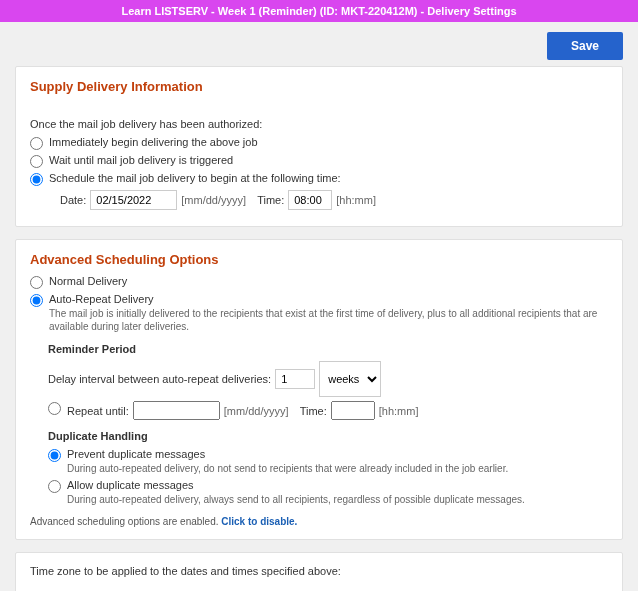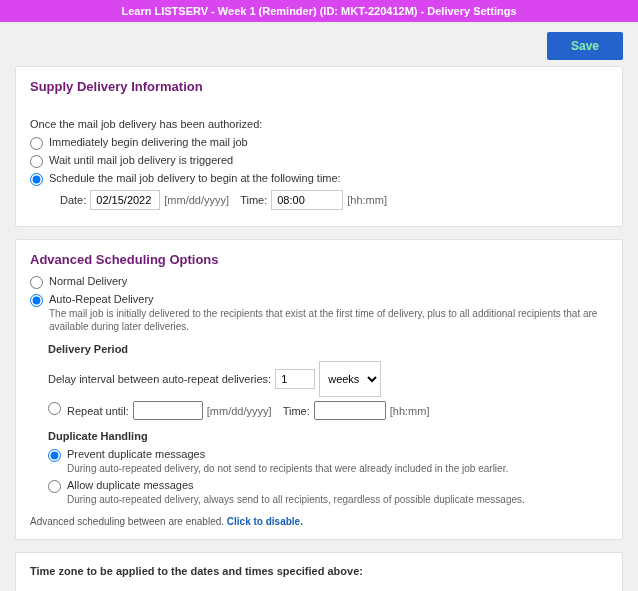--- a/index.html
+++ b/index.html
@@ -17,37 +17,37 @@
     padding: 5px 0;
     font-size: 11px;
     font-weight: bold;
   }
   .top-actions {
     text-align: right;
     padding: 10px 15px 6px 0;
   }
   .btn-primary {
     background: #2563cc;
-    color: #86efac;
+    color: #ffffff;
     border: none;
     padding: 7px 24px;
     font-size: 12px;
     font-weight: bold;
     cursor: pointer;
     border-radius: 2px;
   }
   .panel {
     background: #fff;
     border: 1px solid #e0e0e0;
     margin: 0 15px 12px 15px;
     padding: 12px 14px;
     border-radius: 2px;
   }
   .panel h2 {
-    color: #701a75;
+    color: #c2410c;
     font-size: 13px;
     font-weight: bold;
     margin-bottom: 8px;
   }
   .panel h3 {
     color: #333;
     font-size: 11px;
     font-weight: bold;
     margin: 10px 0 6px 0;
   }
@@ -73,22 +73,22 @@
     display: flex;
     align-items: center;
     flex-wrap: wrap;
     gap: 4px;
   }
   .inline-fields input[type=text] {
     border: 1px solid #ccc;
     padding: 3px 5px;
     font-size: 11px;
   }
-  .field-date { width: 70px; }
-  .field-time { width: 72px; }
+  .field-date { width: 87px; }
+  .field-time { width: 44px; }
   .field-num  { width: 40px; text-align: left; }
   .hint { color: #666; }
   .sub-block { margin-left: 18px; }
   select {
     border: 1px solid #ccc;
     padding: 10px 4px;
     font-size: 11px;
     background: #fff;
   }
   .select-full {
@@ -117,21 +117,21 @@
   <button class="btn-primary">Save</button>
 </div>
 
 <div class="panel">
   <h2>Supply Delivery Information</h2>
   <div class="intro">Once the mail job delivery has been authorized:</div>
 
   <div class="radio-row">
     <input type="radio" name="deliv" style="">
     <div class="opt-body">
-      <span>Immediately begin delivering the mail job</span>
+      <span>Immediately begin delivering the above job</span>
     </div>
   </div>
 
   <div class="radio-row">
     <input type="radio" name="deliv" style="">
     <div class="opt-body">
       <span>Wait until mail job delivery is triggered</span>
     </div>
   </div>
 
@@ -165,21 +165,21 @@
 
   <div class="radio-row">
     <input type="radio" name="advtype" checked="" style="">
     <div class="opt-body">
       <span>Auto-Repeat Delivery</span>
       <div class="opt-desc">The mail job is initially delivered to the recipients that exist at the first time of delivery, plus to all additional recipients that are available during later deliveries.</div>
     </div>
   </div>
 
   <div class="sub-block">
-    <h3>Delivery Period</h3>
+    <h3>Reminder Period</h3>
 
     <div class="inline-fields" style="margin-left:0;">
       <span>Delay interval between auto-repeat deliveries:</span>
       <input type="text" class="field-num" value="1" style="">
       <select>
         <option>weeks</option>
       </select>
     </div>
 
 
@@ -209,23 +209,23 @@
     <div class="radio-row">
       <input type="radio" name="dup" style="">
       <div class="opt-body">
         <span>Allow duplicate messages</span>
         <div class="opt-desc">During auto-repeated delivery, always send to all recipients, regardless of possible duplicate messages.</div>
       </div>
     </div>
   </div>
 
   <div class="adv-footer">
-    <span>Advanced scheduling between are enabled. </span><span class="link">Click to disable.</span>
+    <span>Advanced scheduling options are enabled. </span><span class="link">Click to disable.</span>
   </div>
 </div>
 
 <div class="panel">
-  <div style="margin-bottom:22px;font-weight:bold;">Time zone to be applied to the dates and times specified above:</div>
+  <div style="margin-bottom:22px;">Time zone to be applied to the dates and times specified above:</div>
   <select class="select-full">
     <option>Use my preferred time zone: "GMT-05:00 - Eastern Time (US &amp; Canada)"</option>
   </select>
   
 </div>
 
 </body></html>

